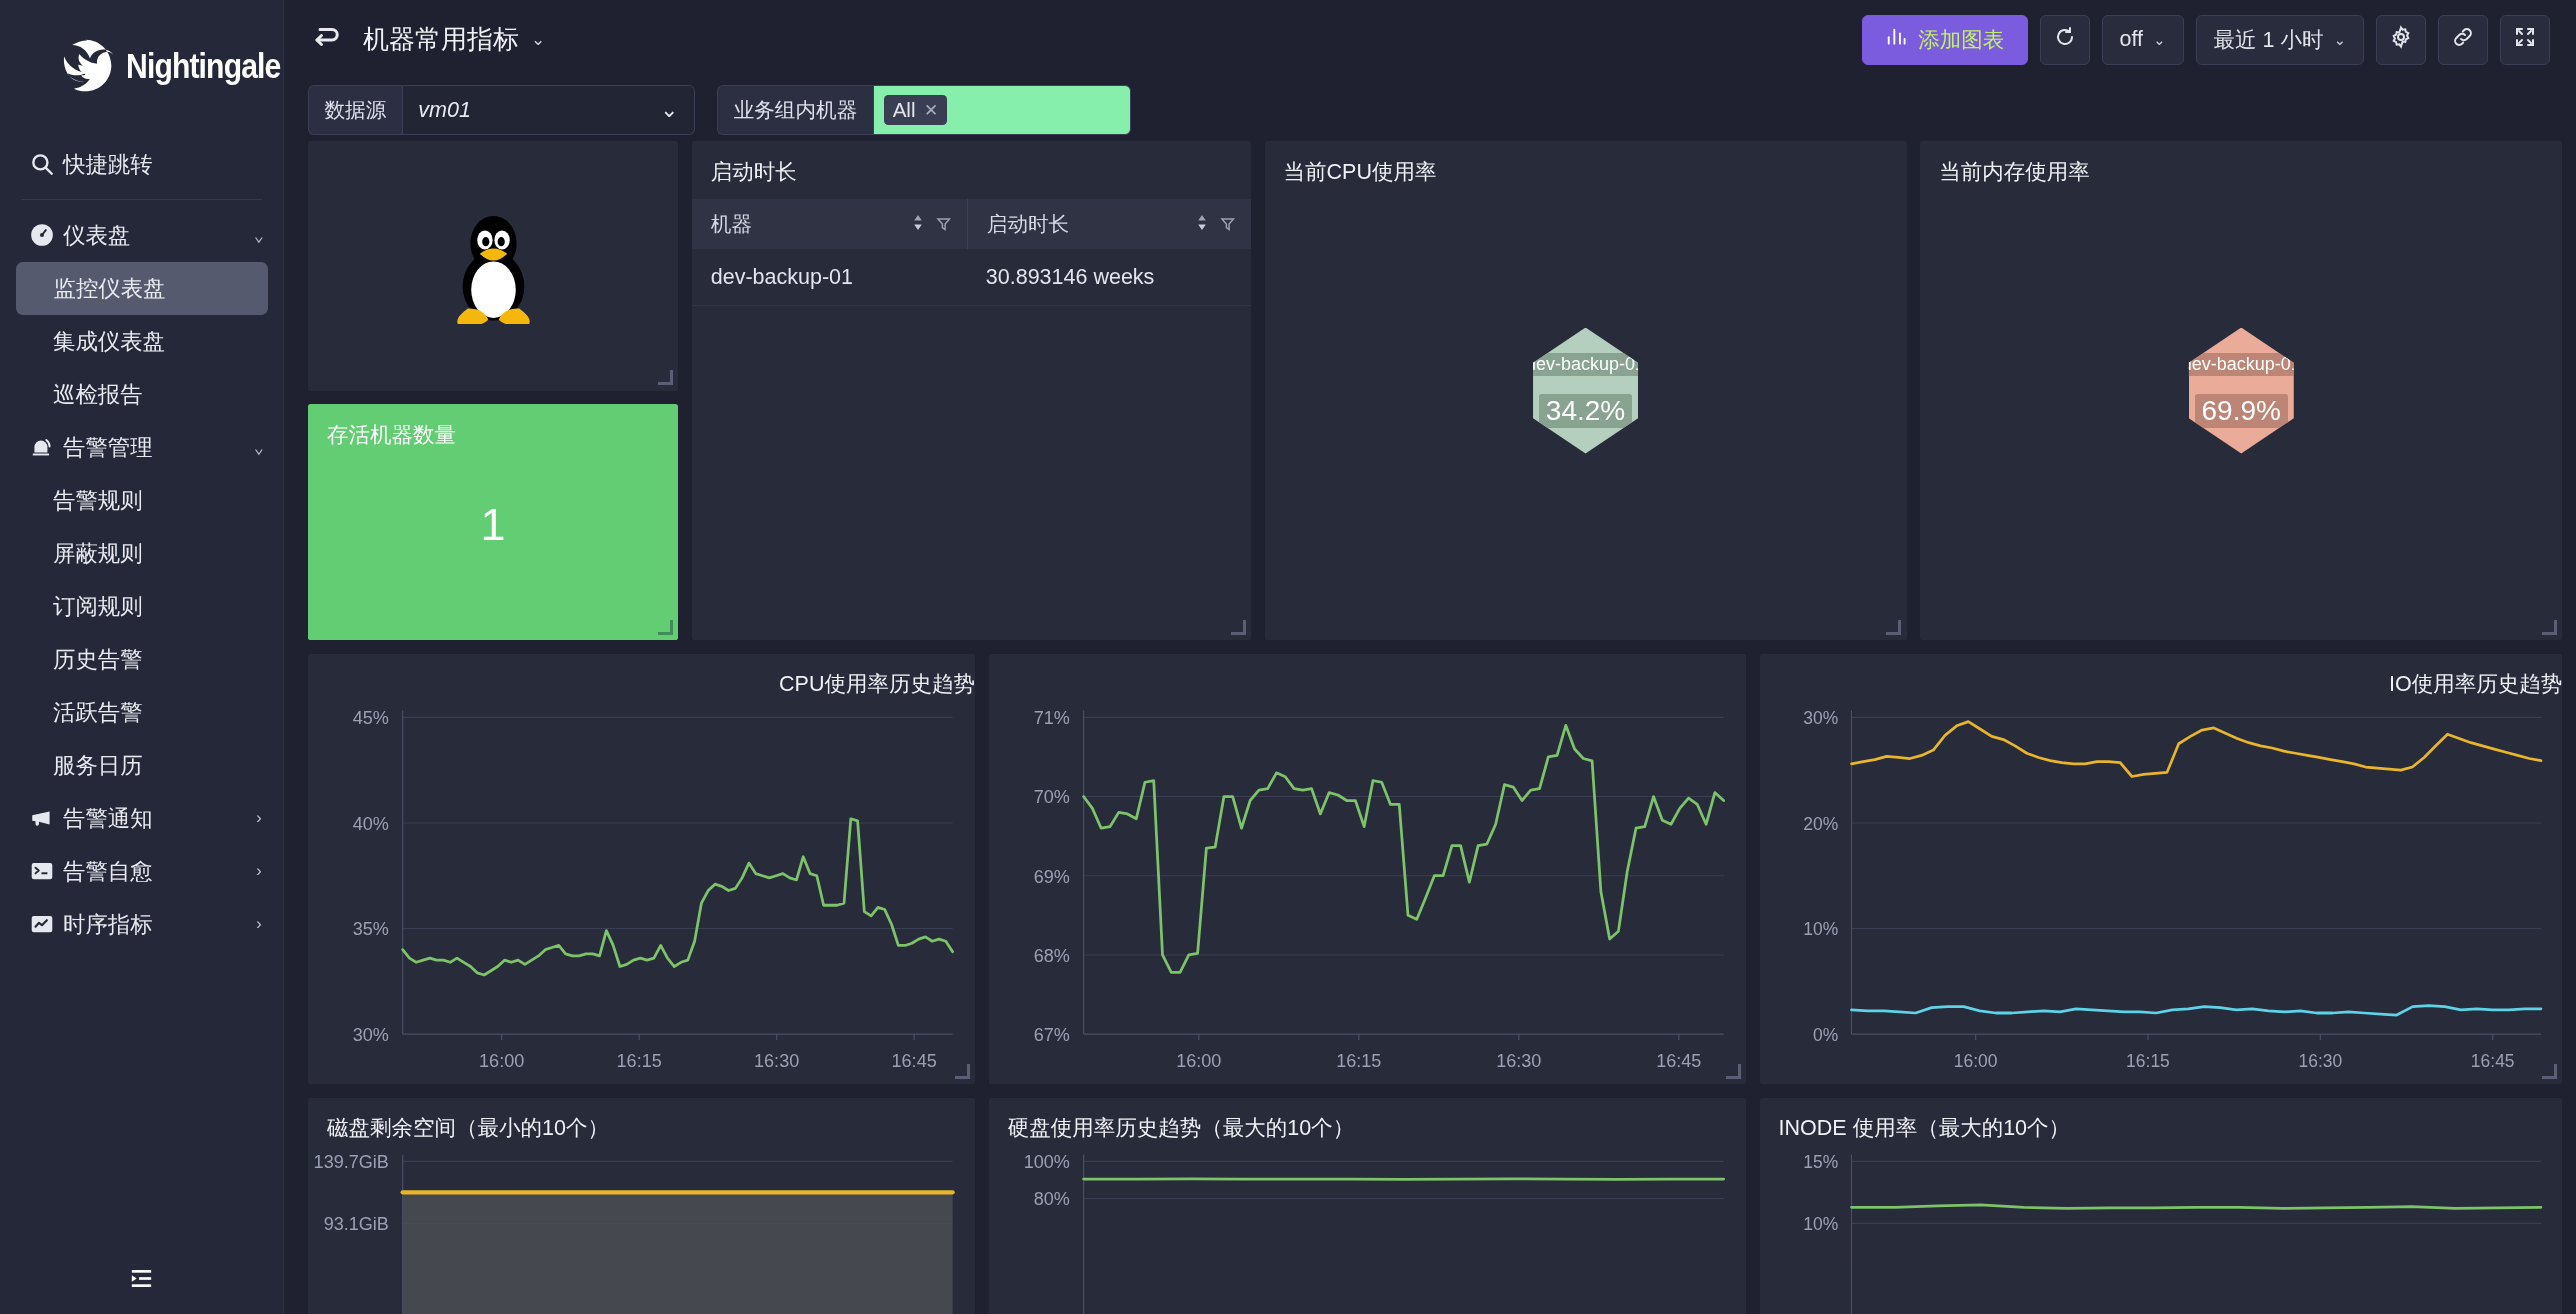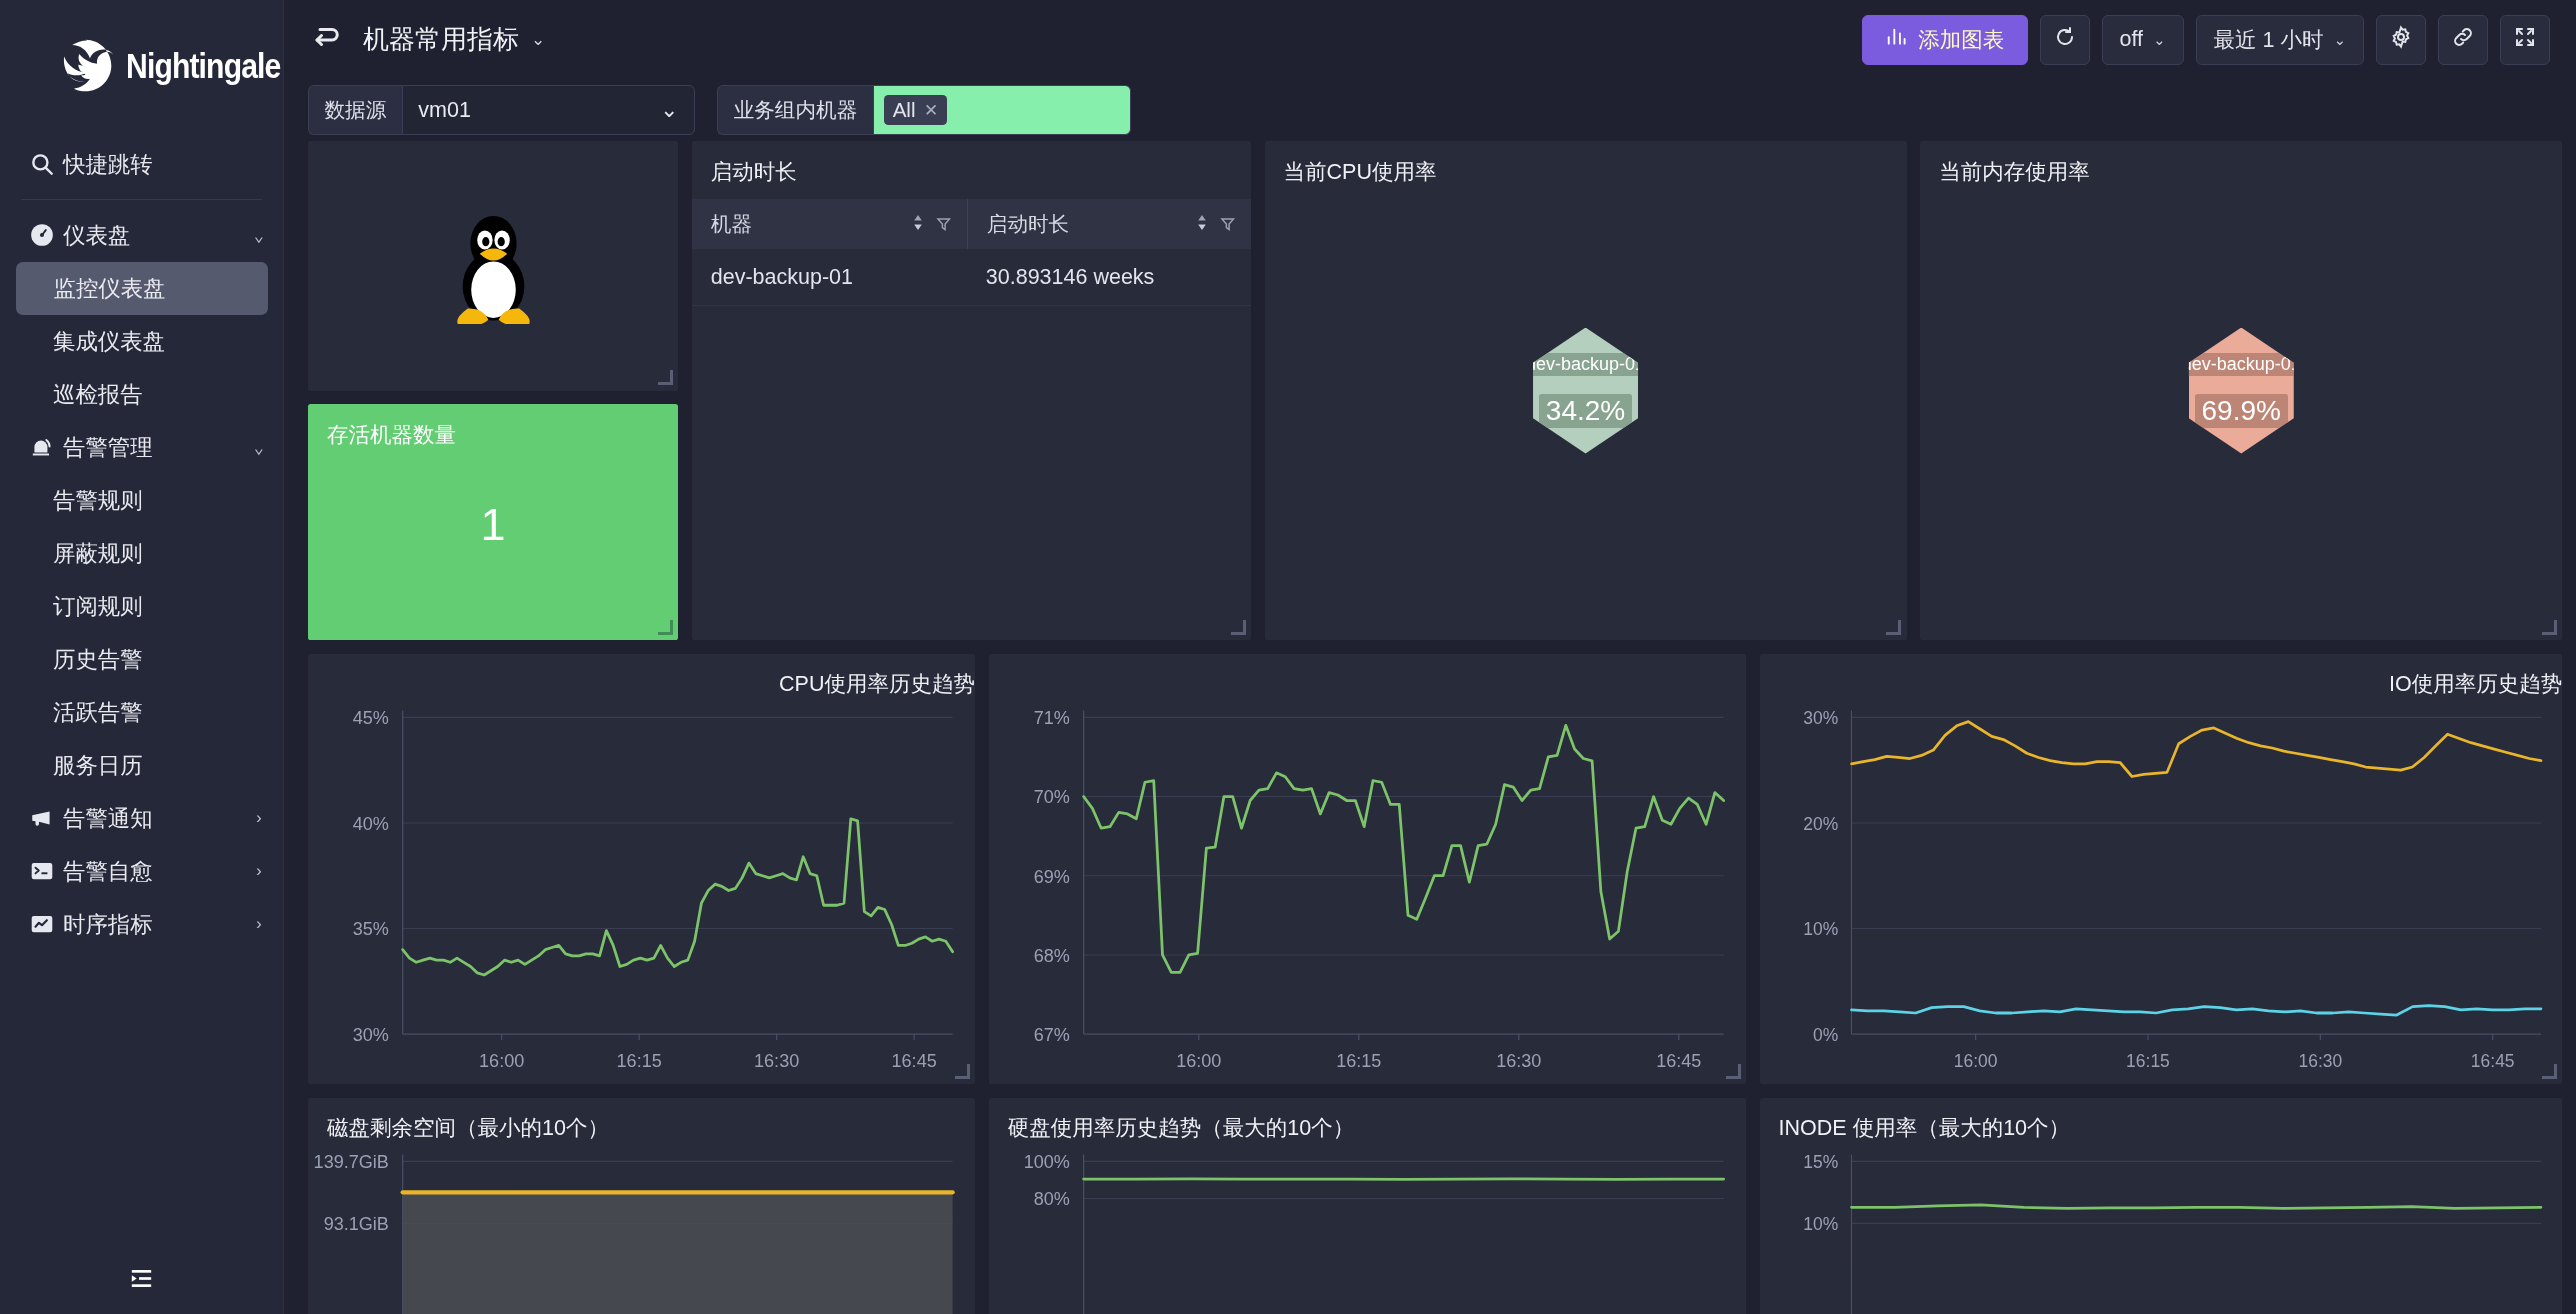--- a/index.html
+++ b/index.html
@@ -69,38 +69,38 @@
   .topbar-spacer { flex: 1; }
   .tb-btn {
     height: 50px; border: 0.9px solid #3b3f55; border-radius: 6px;
     background: #292c3c; color: #e2e4ec; font-size: 21.5px;
     display: flex; align-items: center; justify-content: center;
     gap: 10.3px; padding: 0 17px; margin-left: 12px; cursor: pointer;
     white-space: nowrap;
   }
   .tb-btn.square { width: 50px; padding: 0; }
   .tb-btn.primary {
-    background: #7c5cde; border-color: #7c5cde; color: #fef9c3;
+    background: #7c5cde; border-color: #7c5cde; color: #bef264;
     padding: 0 22.4px; font-size: 21.5px;
   }
   .tb-btn .mini-chev { font-size: 14.6px; color: #cfd2dd; }
 
   .filterbar {
     height: 62px; display: flex; align-items: center; padding: 0 0 0 24px; gap: 22.4px;
   }
   .fgroup { display: flex; align-items: center; height: 50px; }
   .flabel {
     height: 50px; display: flex; align-items: center; padding: 0 15.5px;
     background: #2b2f41; border: 0.9px solid #3b3f55; border-right: none;
     border-radius: 6px 0 0 6px; color: #dfe1ea; font-size: 20.6px; white-space: nowrap;
   }
   .fselect {
     height: 50px; display: flex; align-items: center; justify-content: space-between;
     background: #222534; border: 0.9px solid #3b3f55; border-radius: 0 6px 6px 0;
-    color: #e8eaf1; font-size: 21.5px; padding: 0 15.5px; cursor: pointer;
+    color: #e8eaf1; font-size: 21.5px; padding: 0 15.5px; cursor: pointer; font-style: italic;
   }
   .fselect.w1 { width: 293px; }
   .ftags {
     height: 50px; display: flex; align-items: center;
     background: #86efac; border: 0.9px solid #3b3f55; border-radius: 0 6px 6px 0;
     padding: 0 10.3px; width: 258px;
   }
   .tag {
     background: #3a3e52; color: #e3e5ee; font-size: 20.6px;
     border-radius: 4.3px; padding: 3.4px 8.6px; display: flex; align-items: center; gap: 8.6px;

